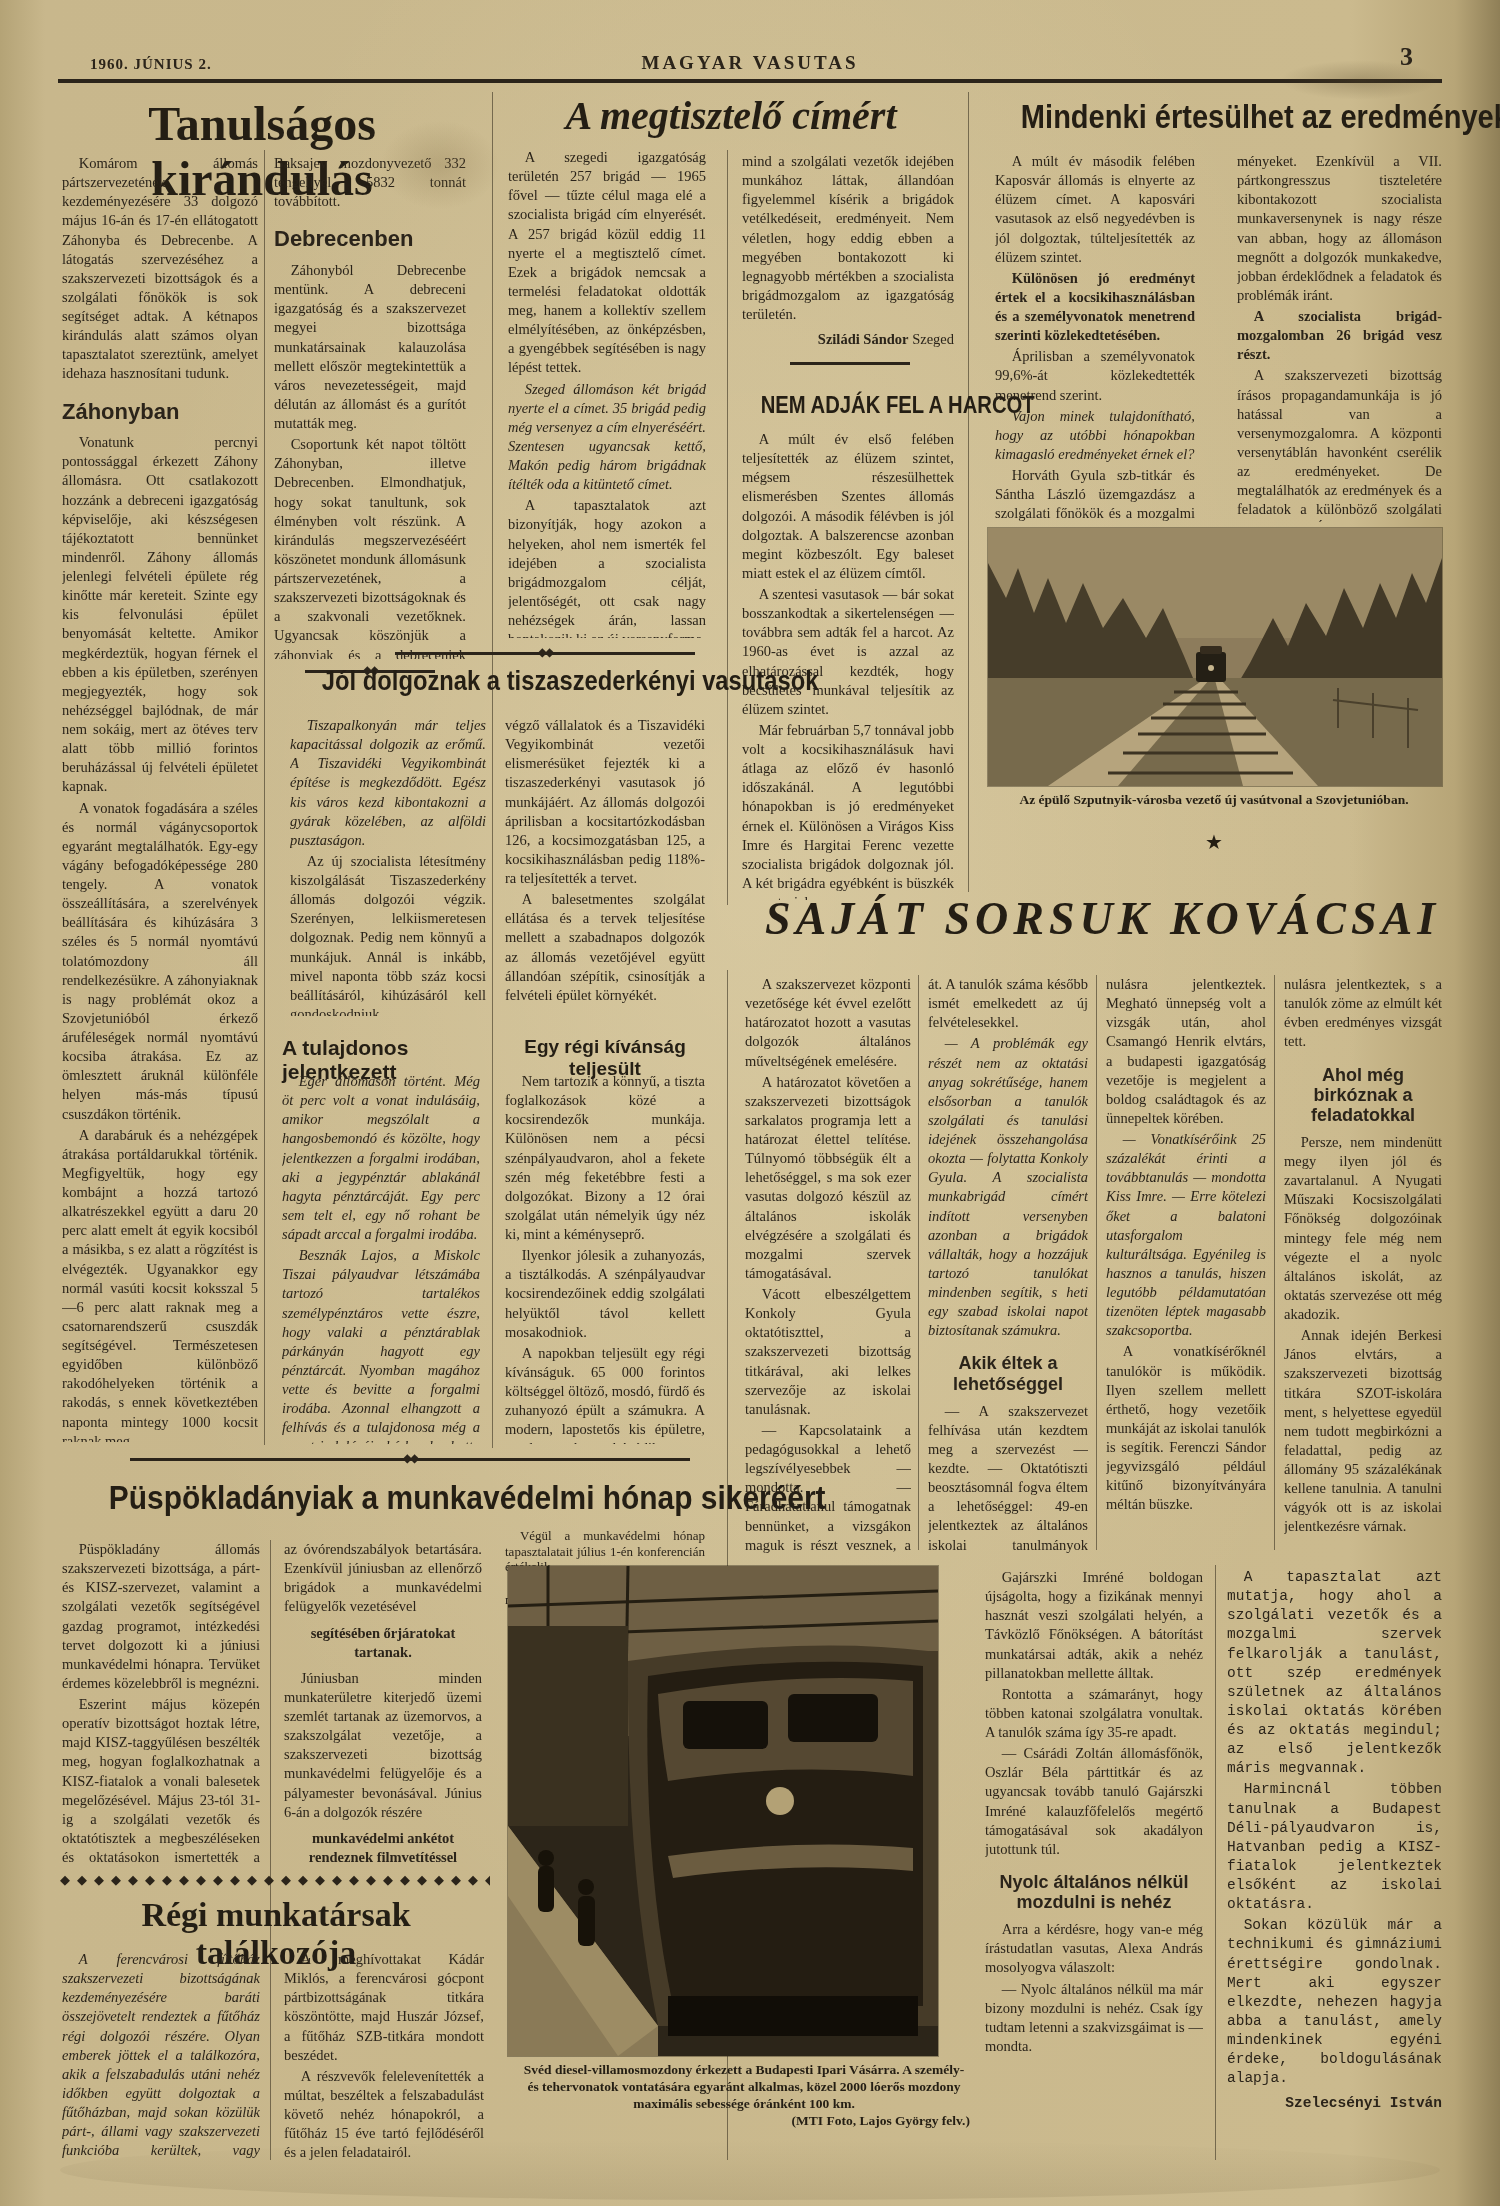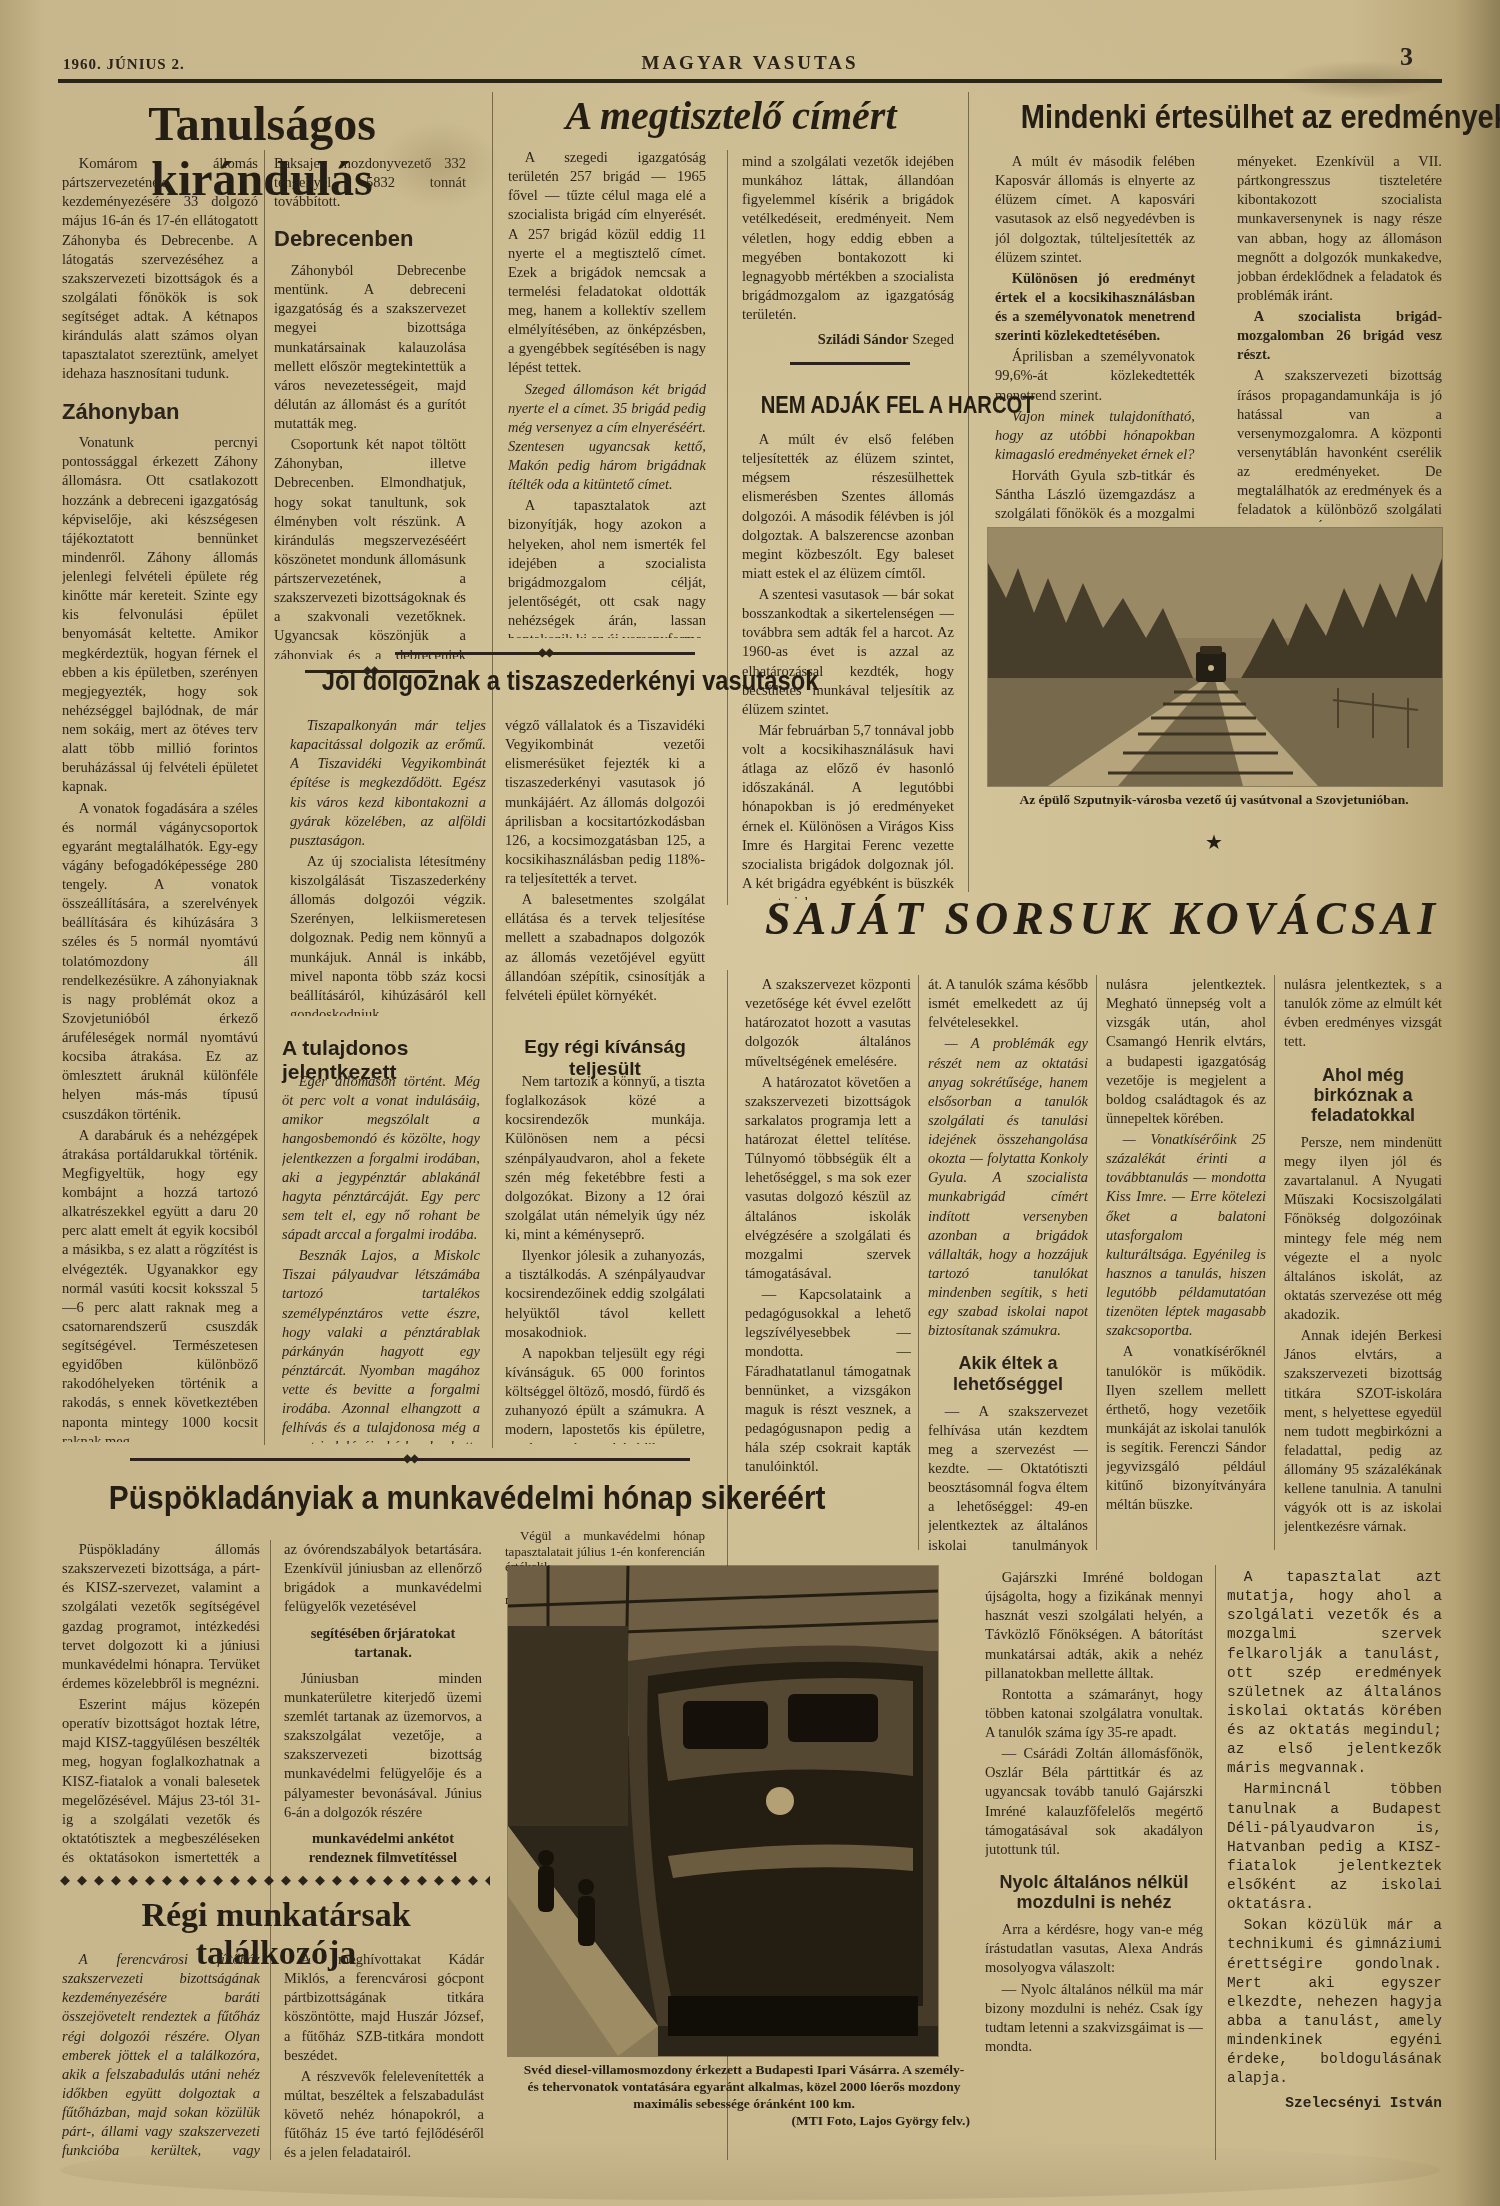--- a/index.html
+++ b/index.html
@@ -6,21 +6,21 @@
   body{
     width:1500px;height:2206px;position:relative;overflow:hidden;
     background:
       radial-gradient(ellipse at 50% 40%, rgba(255,246,214,.25), rgba(0,0,0,0) 60%),
       linear-gradient(90deg, #b4a376 0, #c8b78c 3%, #cbba8e 90%, #b7a577 97%, #8f7f57 100%),
       #c6b588;
     font-family:"Liberation Serif",serif;color:#2b241a;
   }
   .abs{position:absolute;}
   
-  .mast-date{font:bold 15px "Liberation Serif",serif;letter-spacing:1px;}
+  .mast-date{font:bold 15px "Liberation Serif",serif;letter-spacing:1px;margin-left:27px;}
   .mast-title{font:bold 19px "Liberation Serif",serif;letter-spacing:3px;}
   .mast-page{font:bold 26px "Liberation Serif",serif;}
   .toprule{height:4px;background:#2b241a;box-shadow:0 -6px 0 -2px rgba(43,36,26,.0);}
   
   .hl{font-weight:bold;text-align:center;color:#241e14;}
   .hl-serif{font-family:"Liberation Serif",serif;}
   .hl-ital{font-family:"Liberation Serif",serif;font-style:italic;}
   .hl-sans{font-family:"Liberation Sans",sans-serif;}
   .cond{display:inline-block;transform:scaleX(.88);transform-origin:center;white-space:nowrap;}
   
@@ -144,20 +144,21 @@
     </g>
   </svg>
 </div>
 <div class="caption" style="left:985px;top:792px;width:458px;">Az épülő Szputnyik-városba vezető új vasútvonal a Szovjetunióban.</div>
 <div class="star" style="left:1205px;top:830px;">★</div>
 
 <div class="abs hl hl-ital" style="left:760px;top:892px;width:685px;font-size:46px;letter-spacing:5px;">SAJÁT SORSUK KOVÁCSAI</div>
 <div class="col" style="left:745px;top:975px;width:166px;height:578px;">
     <p class="bp">A szakszervezet központi vezetősége két évvel ezelőtt határozatot hozott a vasutas dolgozók általános műveltségének emelésére.</p>
     <p class="bp">A határozatot követően a szakszervezeti bizottságok sarkalatos programja lett a határozat élettel telítése. Túlnyomó többségük élt a lehetőséggel, s ma sok ezer vasutas dolgozó készül az általános iskolák elvégzésére a szolgálati és mozgalmi szervek támogatásával.</p>
+    <p class="bp">Vácott elbeszélgettem Konkoly Gyula oktatótiszttel, a szakszervezeti bizottság titkárával, aki lelkes szervezője az iskolai tanulásnak.</p>
     <p class="bp">— Kapcsolataink a pedagógusokkal a lehető legszívélyesebbek — mondotta. — Fáradhatatlanul támogatnak bennünket, a vizsgákon maguk is részt vesznek, a pedagógusnapon pedig a hála szép csokrait kapták tanulóinktól.</p>
   </div>
 <div class="col" style="left:928px;top:975px;width:160px;height:578px;">
     <p class="bp nf">át. A tanulók száma később ismét emelkedett az új felvételesekkel.</p>
     <p class="bp it">— A problémák egy részét nem az oktatási anyag sokrétűsége, hanem elsősorban a tanulók szolgálati és tanulási idejének összehangolása okozta — folytatta Konkoly Gyula. A szocialista munkabrigád címért indított versenyben azonban a brigádok vállalták, hogy a hozzájuk tartozó tanulókat mindenben segítik, s heti egy szabad iskolai napot biztosítanak számukra.</p>
     <h3 class="sh">Akik éltek a lehetőséggel</h3>
     <p class="bp">— A szakszervezet felhívása után kezdtem meg a szervezést — kezdte. — Oktatótiszti beosztásomnál fogva éltem a lehetőséggel: 49-en jelentkeztek az általános iskolai tanulmányok folytatására. Persze, a kezdeti nehézségek ellenére a tudásszomj győzött.</p>
   </div>
 <div class="col" style="left:1106px;top:975px;width:160px;height:578px;">
     <p class="bp nf">nulásra jelentkeztek. Megható ünnepség volt a vizsgák után, ahol Csamangó Henrik elvtárs, a budapesti igazgatóság vezetője is megjelent a boldog családtagok és az ünnepeltek körében.</p>

